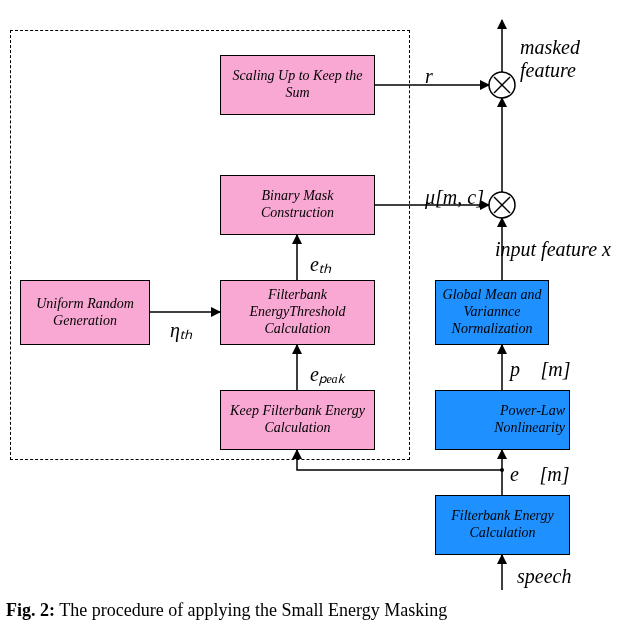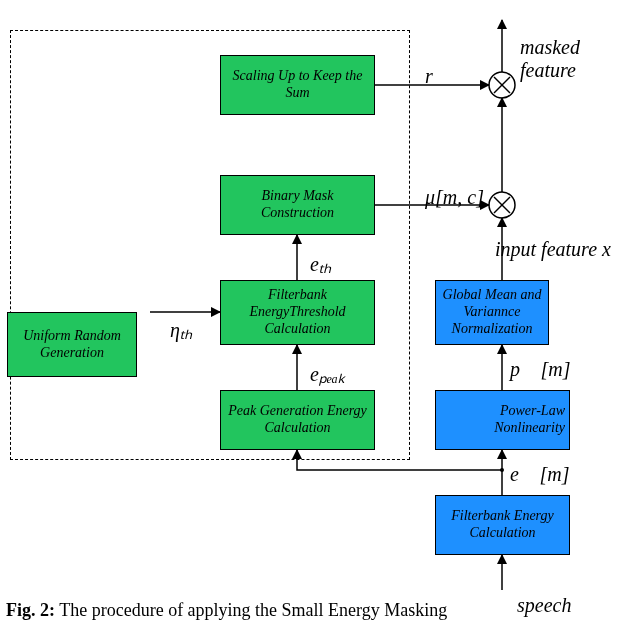--- a/index.html
+++ b/index.html
@@ -16,21 +16,21 @@
     border: 1.5px solid #000;
     display: flex;
     align-items: center;
     justify-content: center;
     text-align: center;
     font-style: italic;
     font-size: 14px;
     line-height: 1.2;
     padding: 4px;
   }
-  .green { background: #22c55e; }
+  .green { background: #f9a8d4; }
   .blue  { background: #1e90ff; }
 
   .label {
     position: absolute;
     font-style: italic;
     font-size: 20px;
   }
 
   .dashed-box {
     position: absolute;
@@ -48,34 +48,34 @@
     position: absolute;
     font-size: 18px;
   }
   .caption b { font-weight: bold; font-style: normal; }
 </style>
 </head>
 <body>
 
 <div class="dashed-box" style="left:10px; top:30px; width:400px; height:430px;"></div>
 
-<div class="box green" style="left:7px; top:280px; width:130px; height:65px;margin-top:32px;">Uniform Random
+<div class="box green" style="left:20px; top:280px; width:130px; height:65px;">Uniform Random
 Generation</div>
 
 <div class="box green" style="left:220px; top:55px; width:155px; height:60px;">Scaling Up to
 Keep the Sum</div>
 
 <div class="box green" style="left:220px; top:175px; width:155px; height:60px;">Binary Mask
 Construction</div>
 
 <div class="box green" style="left:220px; top:280px; width:155px; height:65px;">Filterbank
 EnergyThreshold
 Calculation</div>
 
-<div class="box green" style="left:220px; top:390px; width:155px; height:60px;">Peak Generation
+<div class="box green" style="left:220px; top:390px; width:155px; height:60px;">Keep Filterbank
 Energy Calculation</div>
 
 <div class="box blue" style="left:435px; top:280px; width:114px; height:65px;">Global Mean and
 Variannce
 Normalization</div>
 
 <div class="box blue" style="left:435px; top:390px; width:135px; height:60px;text-align:right;">Power-Law
 Nonlinearity</div>
 
 <div class="box blue" style="left:435px; top:495px; width:135px; height:60px;">Filterbank
@@ -92,21 +92,21 @@
 <div class="label" style="left:310px; top:250px;">eₜₕ</div>
 
 <div class="label" style="left:170px; top:316px;">ηₜₕ</div>
 
 <div class="label" style="left:310px; top:360px;">eₚₑₐₖ</div>
 
 <div class="label" style="left:510px; top:358px;">p⃗ [m]</div>
 
 <div class="label" style="left:510px; top:463px;">e⃗ [m]</div>
 
-<div class="label" style="left:517px; top:565px;margin-top:29px;">speech</div>
+<div class="label" style="left:517px; top:565px;">speech</div>
 
 <div class="caption" style="left:6px; top:600px;">
   <b>Fig. 2:</b>
   <span>The procedure of applying the Small Energy Masking</span>
 </div>
 
 <svg class="overlay" viewBox="0 0 622 620">
   <defs>
     <marker id="arrow" viewBox="0 0 10 10" refX="9" refY="5" markerWidth="7" markerHeight="7" orient="auto-start-reverse">
       <path d="M 0 0 L 10 5 L 0 10 z" fill="#000"></path>

